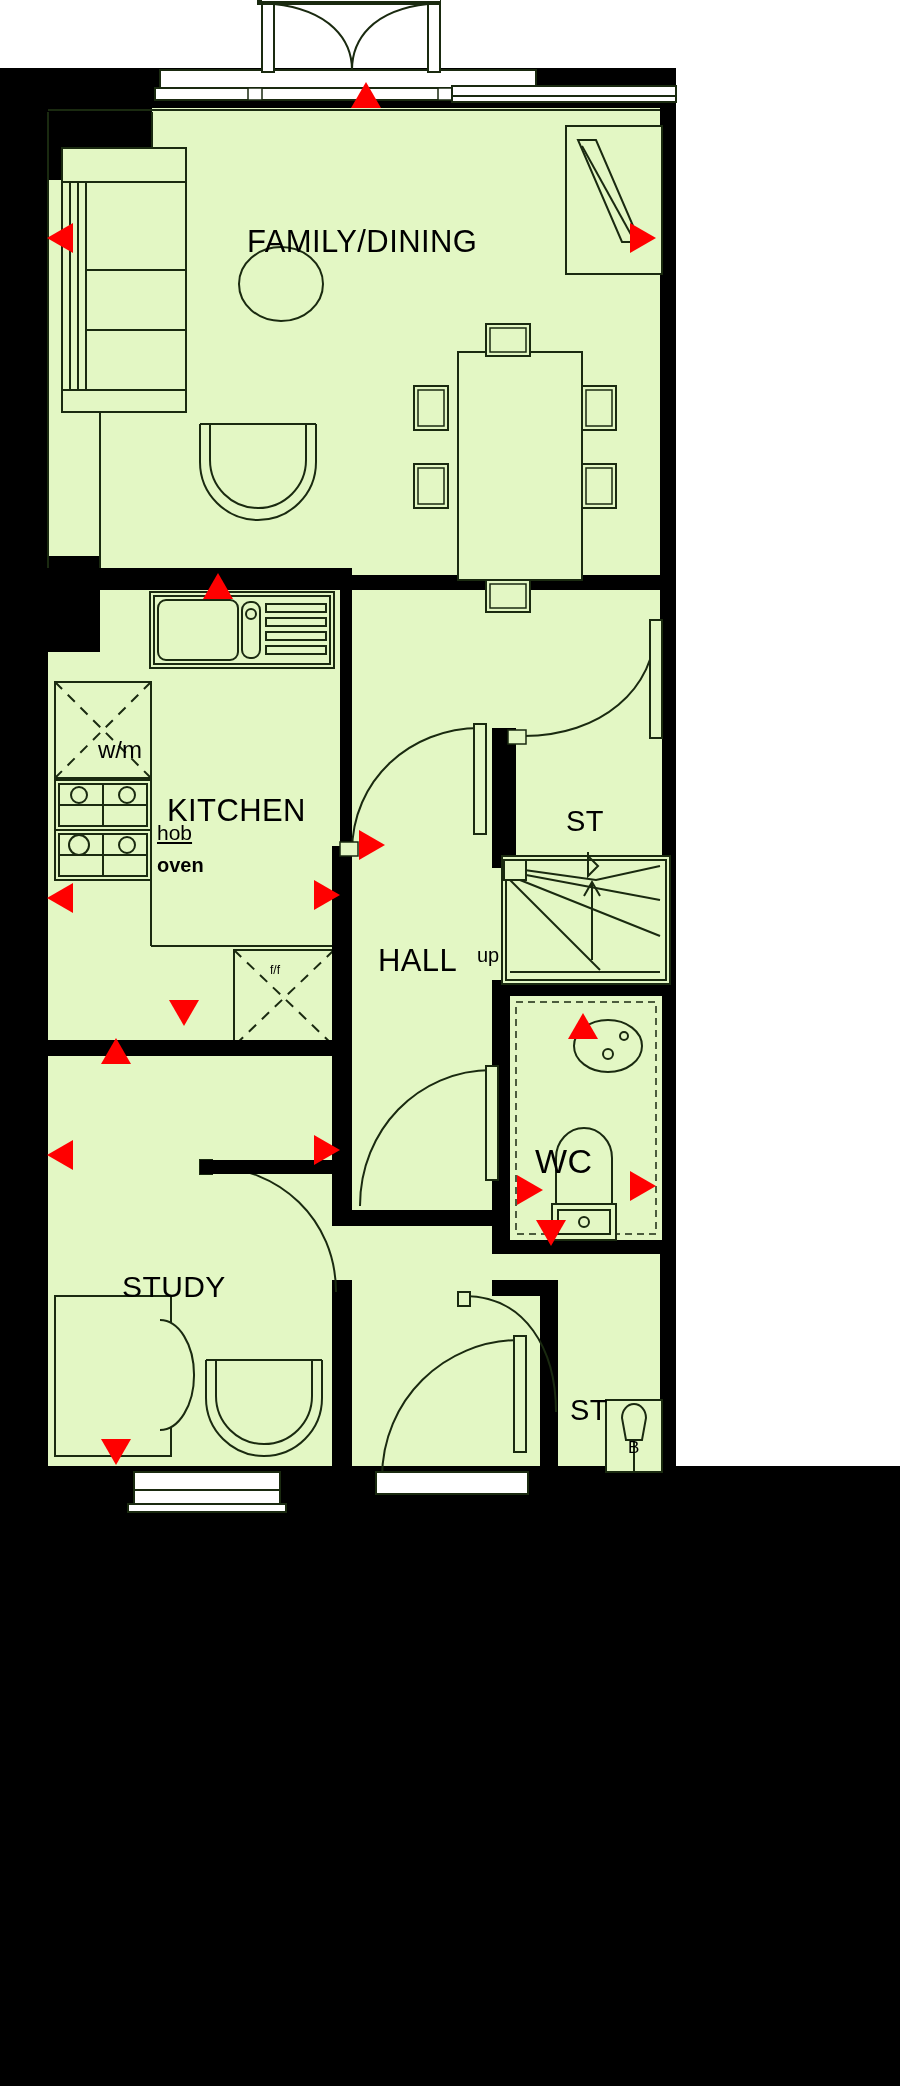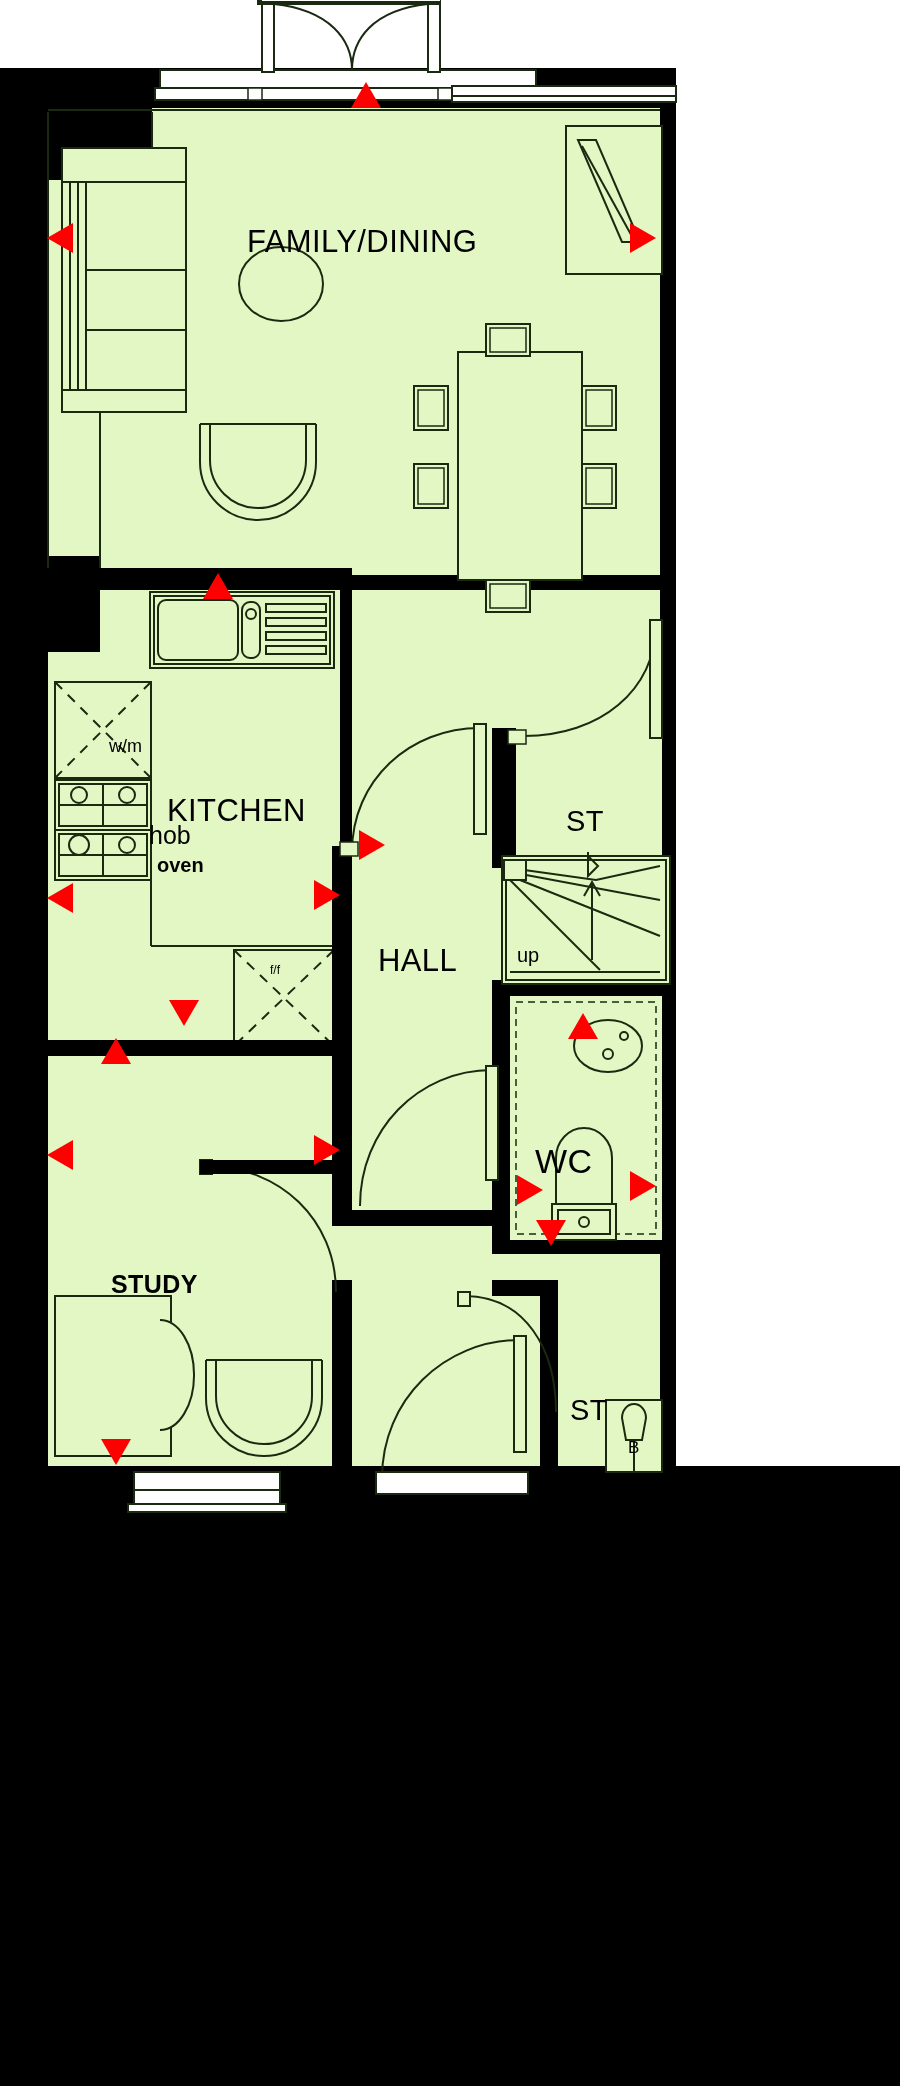--- a/index.html
+++ b/index.html
@@ -319,25 +319,25 @@
         <polygon points="630,1171 630,1201 656,1186" fill="#ff0000"></polygon>
         <polygon points="536,1220 566,1220 551,1246" fill="#ff0000"></polygon>
         <polygon points="101,1439 131,1439 116,1465" fill="#ff0000"></polygon>
       </g>
 </svg>
 
 <div id="labels">
       <div class="lbl room-name" style="left: 247px; top: 224px; font-size: 31px;">FAMILY/DINING</div>
       <div class="lbl room-name" style="left: 167px; top: 793px; font-size: 31px; text-align: center;">KITCHEN</div>
       <div class="lbl room-name" style="left: 378px; top: 943px; font-size: 31px;">HALL</div>
-      <div class="lbl room-name" style="left: 111px; top: 1270px; font-size: 25px; font-weight: bold;">STUDY</div>
+      <div class="lbl room-name" style="left: 122px; top: 1270px; font-size: 30px;">STUDY</div>
       <div class="lbl room-name" style="left: 535px; top: 1142px; font-size: 34px;">WC</div>
       <div class="lbl room-name" style="left: 566px; top: 805px; font-size: 29px;">ST</div>
       <div class="lbl room-name" style="left: 570px; top: 1394px; font-size: 29px;">ST</div>
-      <div class="lbl sub" style="left: 109px; top: 736px; font-size: 18px;">w/m</div>
-      <div class="lbl sub" style="left: 149px; top: 821px; font-size: 25px;">hob</div>
+      <div class="lbl sub" style="left: 98px; top: 736px; font-size: 24px;">w/m</div>
+      <div class="lbl sub" style="left: 157px; top: 821px; font-size: 21px; text-decoration: underline;">hob</div>
       <div class="lbl sub" style="left: 157px; top: 854px; font-size: 20px; font-weight: bold;">oven</div>
       <div class="lbl sub" style="left: 270px; top: 963px; font-size: 12px;">f/f</div>
-      <div class="lbl sub" style="left: 477px; top: 944px; font-size: 20px; margin-left: 40px;">up</div>
+      <div class="lbl sub" style="left: 477px; top: 944px; font-size: 20px;">up</div>
       <div class="lbl sub" style="left: 628px; top: 1438px; font-size: 17px;">B</div>
     </div>
 
 </div>
 
 </body></html>

